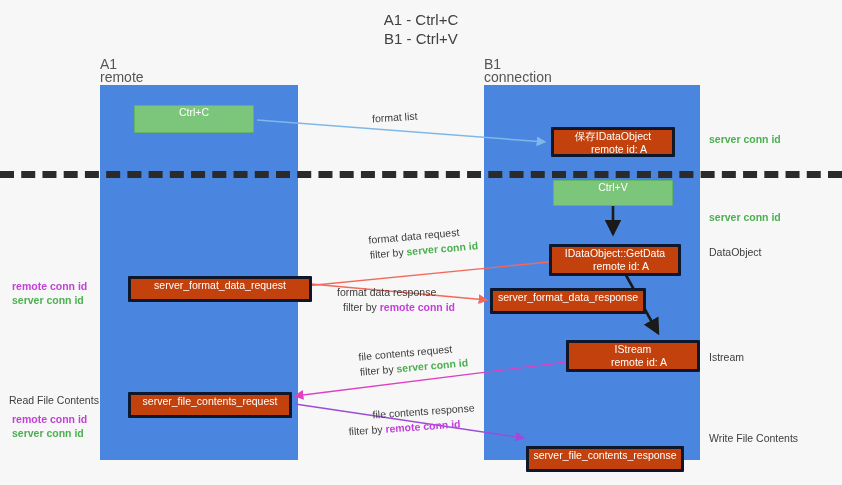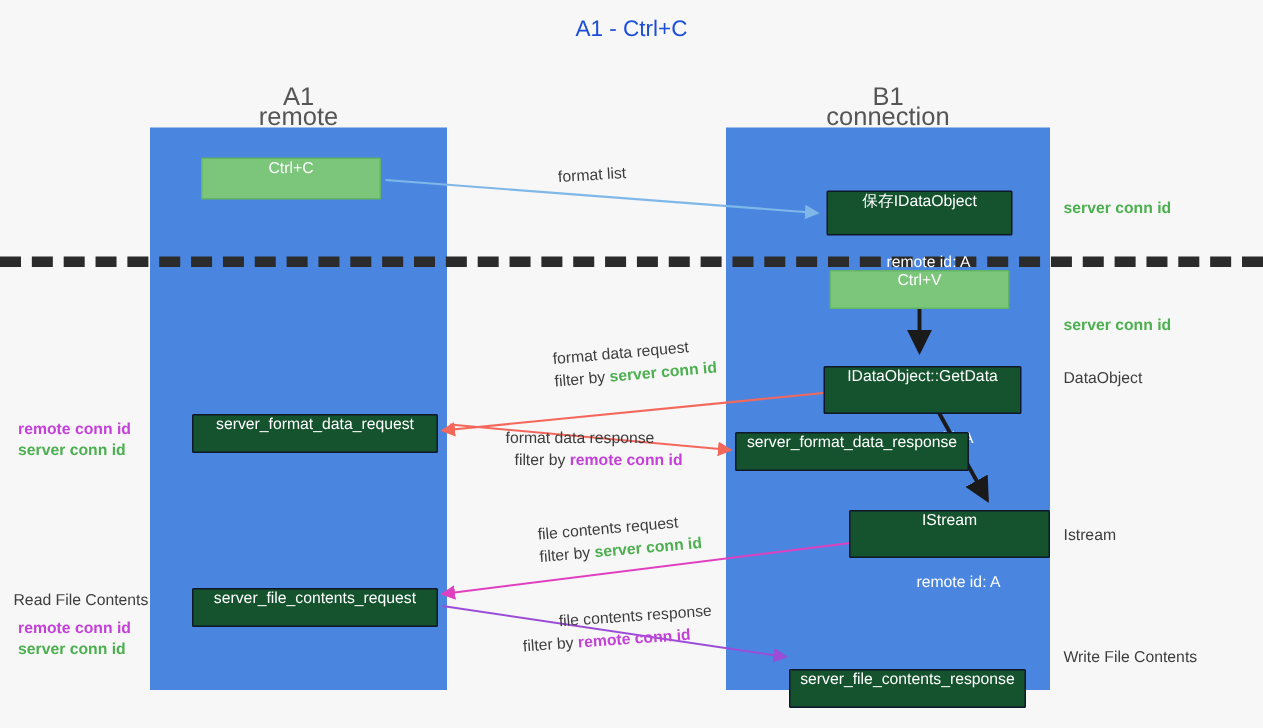--- a/index.html
+++ b/index.html
@@ -19,28 +19,27 @@
     position: absolute;
     inset: 0;
   }
   .abs { position: absolute; }
 
   
   .title-block {
     left: 0; right: 0; top: 10px;
     text-align: center;
     font-size: 15px;
-    color: #1d4ed8;
+    color: #404040;
     line-height: 19px;
   }
 
   
   .col-header {
-    text-align: center;
-    font-size: 17px;
+    font-size: 14px;
     color: #555555;
     line-height: 13px;
   }
   .col-header .ch-main { display: block; }
   .col-header .ch-sub  { display: block; }
 
   
   .lane {
     background: #4a86e0;
     top: 85px;
@@ -56,21 +55,21 @@
     font-size: 10.5px;
     line-height: 13px;
     text-align: center;
     display: flex;
     flex-direction: column;
     align-items: center;
     justify-content: flex-start;
     border-radius: 1px;
   }
   .box-green  { background: #7cc67c; border: 1px solid #63b463; }
-  .box-orange { background: #14532d; border: 1px solid #0f172a; gap: 28px; }
+  .box-orange { background: #c2410c; border: 3px solid #0f172a; }
   .box .ln2 { display: block; padding-left: 12px; }
 
   
   #divider {
     left: 0; right: 0; top: 171px;
     height: 0;
     border-top: 7px dashed #2b2b2b;
   }
 
   
@@ -102,20 +101,21 @@
     pointer-events: none;
   }
 </style>
 </head>
 <body>
 
 <div id="diagram-root">
 
   <div class="abs title-block">
     <div>A1 - Ctrl+C</div>
+    <div>B1 - Ctrl+V</div>
   </div>
 
   <div class="abs col-header" style="left:100px; top:58px; width:198px;">
     <span class="ch-main">A1</span>
     <span class="ch-sub">remote</span>
   </div>
   <div class="abs col-header" style="left:484px; top:58px; width:216px;">
     <span class="ch-main">B1</span>
     <span class="ch-sub">connection</span>
   </div>
@@ -156,21 +156,21 @@
 
     <line x1="295" y1="404" x2="524" y2="438" stroke="#9b4dd8" stroke-width="1.4" marker-end="url(#ah-purple)"></line>
   </svg>
 
   <div class="abs" id="divider"></div>
 
   <div class="abs box box-green" style="left:134px; top:105px; width:120px; height:28px;">
     <span>Ctrl+C</span>
   </div>
 
-  <div class="abs box box-orange" style="left:128px; top:276px; width:164px; height:26px;">
+  <div class="abs box box-orange" style="left:128px; top:276px; width:184px; height:26px;">
     <span>server_format_data_request</span>
   </div>
 
   <div class="abs box box-orange" style="left:128px; top:392px; width:164px; height:26px;">
     <span>server_file_contents_request</span>
   </div>
 
   <div class="abs box box-orange" style="left:551px; top:127px; width:124px; height:30px;">
     <span>保存IDataObject</span>
     <span class="ln2">remote id: A</span>

